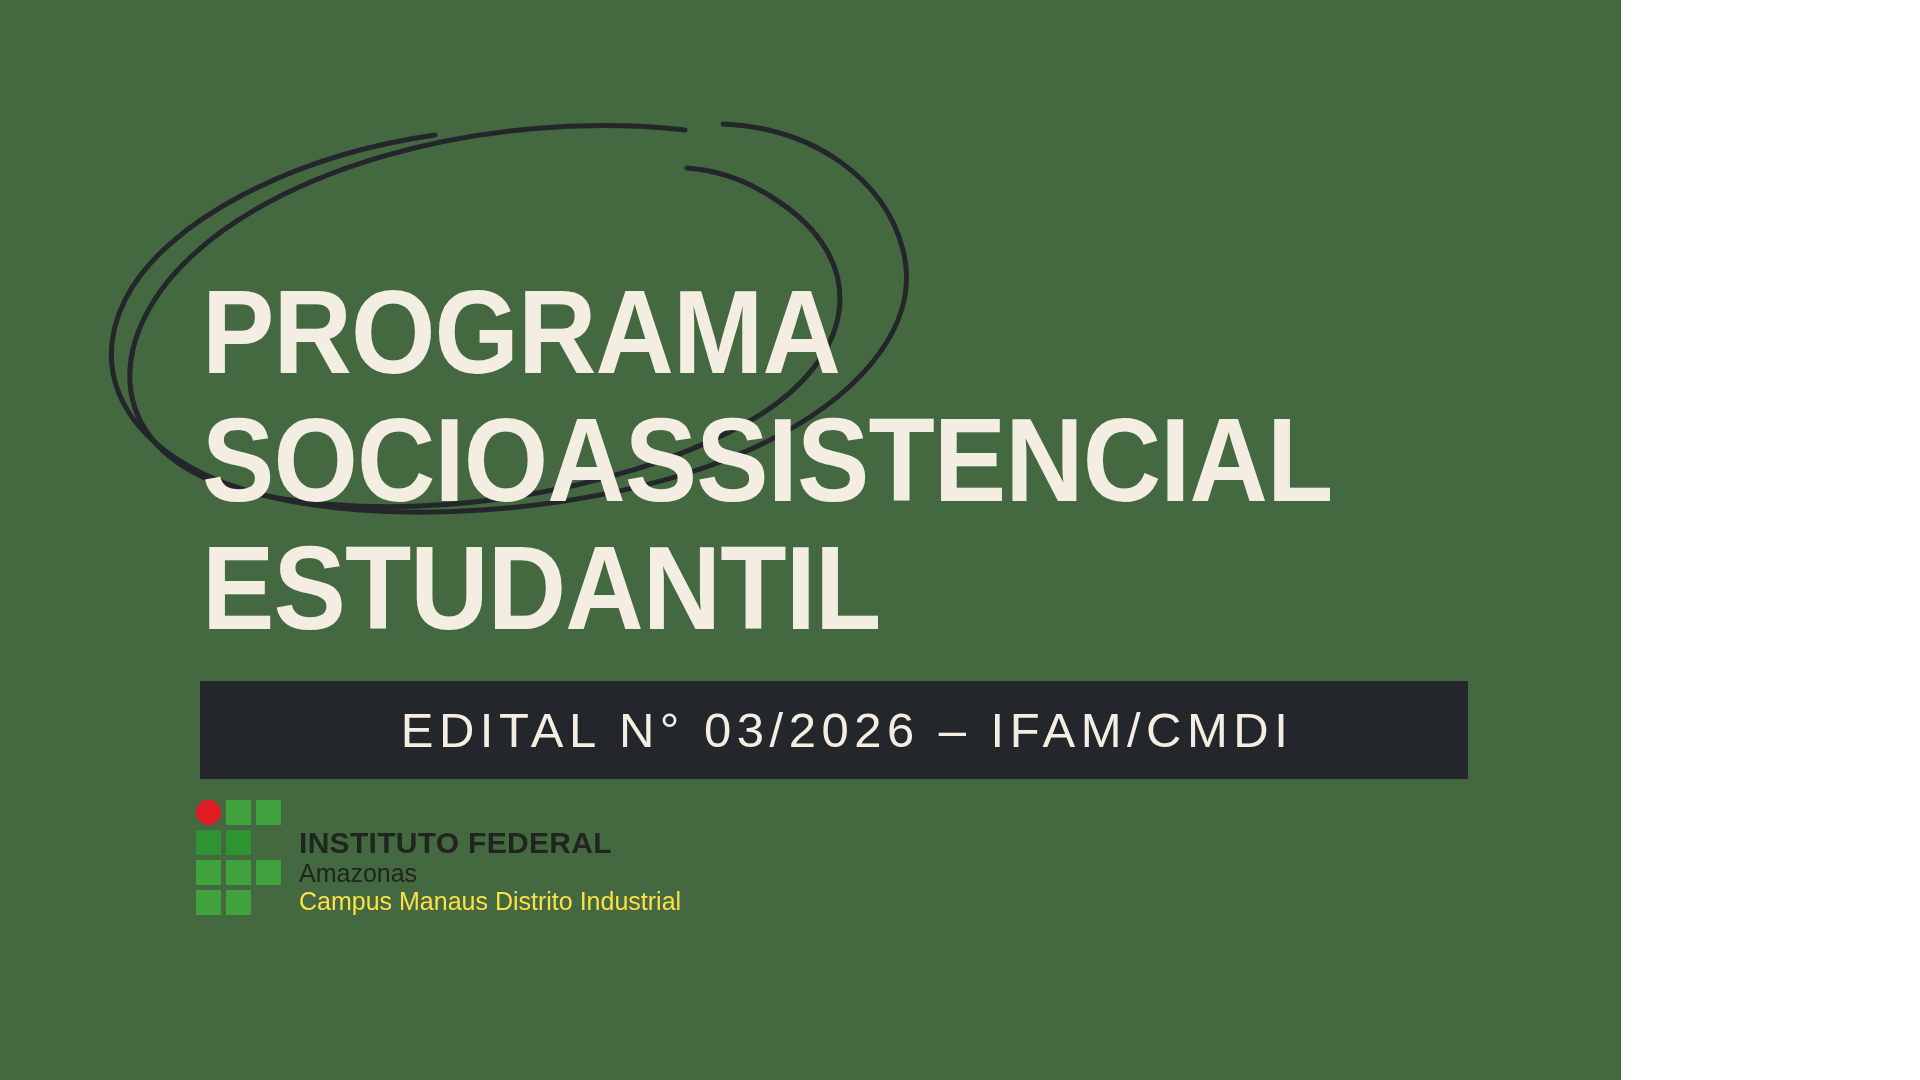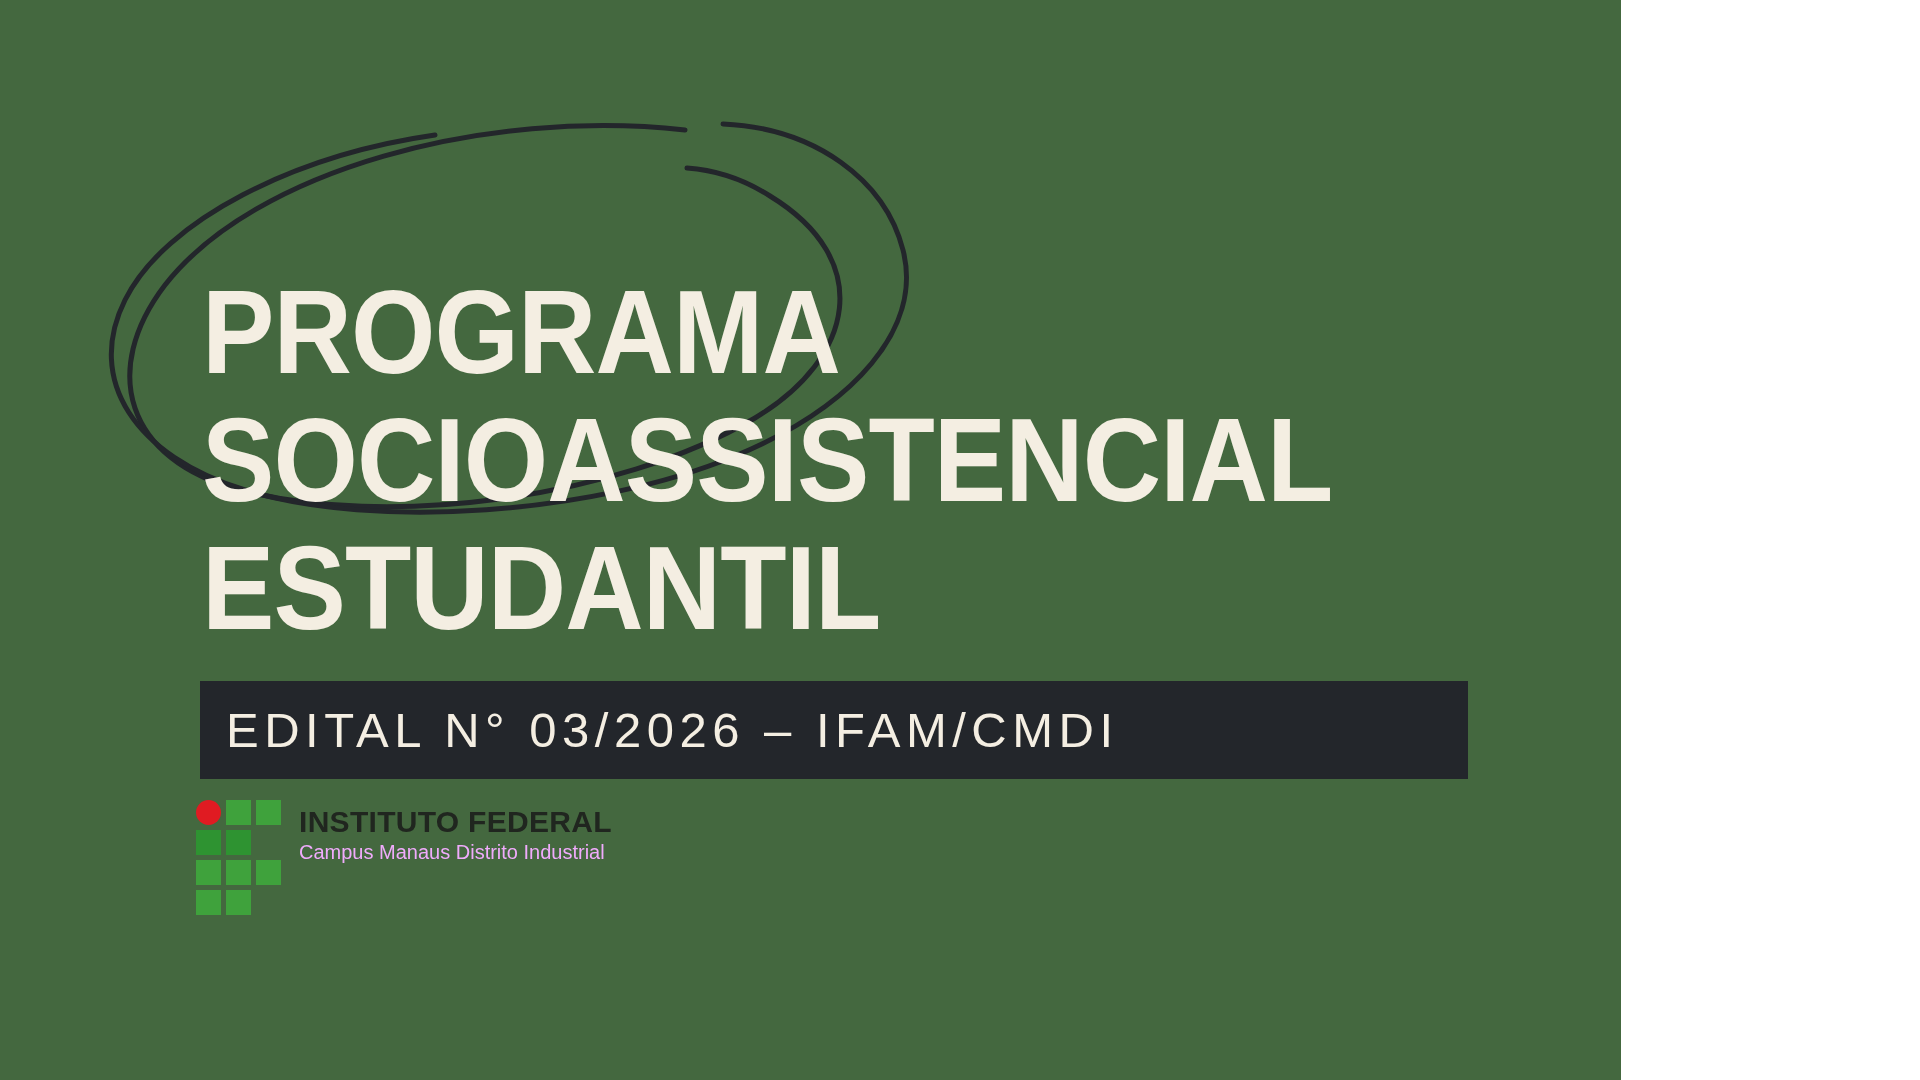--- a/index.html
+++ b/index.html
@@ -50,37 +50,38 @@
   
   #edital-banner {
     position: absolute;
     left: 200px;
     top: 681px;
     width: 1268px;
     height: 98px;
     background: #23262B;
     display: flex;
     align-items: center;
+    justify-content: center;
   }
   #edital-text {
     color: #F4EEE2;
     font-family: "Liberation Sans", sans-serif;
     font-weight: 400;
     font-size: 49px;
     letter-spacing: 5.5px;
     padding-left: 26px;
     white-space: nowrap;
   }
   
   #logo {
     position: absolute;
     left: 196px;
     top: 800px;
     display: flex;
-    align-items: flex-start;
+    align-items: flex-end;
   }
   #logo-grid {
     display: grid;
     grid-template-columns: repeat(3, 25px);
     grid-template-rows: repeat(4, 25px);
     gap: 5px;
     flex: 0 0 auto;
   }
   .cell { width: 25px; height: 25px; }
   .cell.green  { background: #3FA23C; }
@@ -105,24 +106,24 @@
   }
   #logo-line2 {
     color: #20261F;
     font-family: "Liberation Sans", sans-serif;
     font-weight: 400;
     font-size: 25px;
     line-height: 28px;
     white-space: nowrap;
   }
   #logo-line3 {
-    color: #f0abfc;
+    color: #fde047;
     font-family: "Liberation Sans", sans-serif;
     font-weight: 400;
-    font-size: 20px;
+    font-size: 25px;
     line-height: 28px;
     white-space: nowrap;
   }
 </style>
 </head>
 <body>
 
 <div id="slide">
 
   <svg id="scribble" viewBox="0 0 920 420" aria-hidden="true">
@@ -165,17 +166,18 @@
       <div class="cell green"></div>
       <div class="cell green"></div>
       <div class="cell green"></div>
 
       <div class="cell green"></div>
       <div class="cell green"></div>
       <div class="cell empty"></div>
     </div>
     <div id="logo-text">
       <span id="logo-line1">INSTITUTO FEDERAL</span>
+      <span id="logo-line2">Amazonas</span>
       <span id="logo-line3">Campus Manaus Distrito Industrial</span>
     </div>
   </div>
 
 </div>
 
 </body></html>

